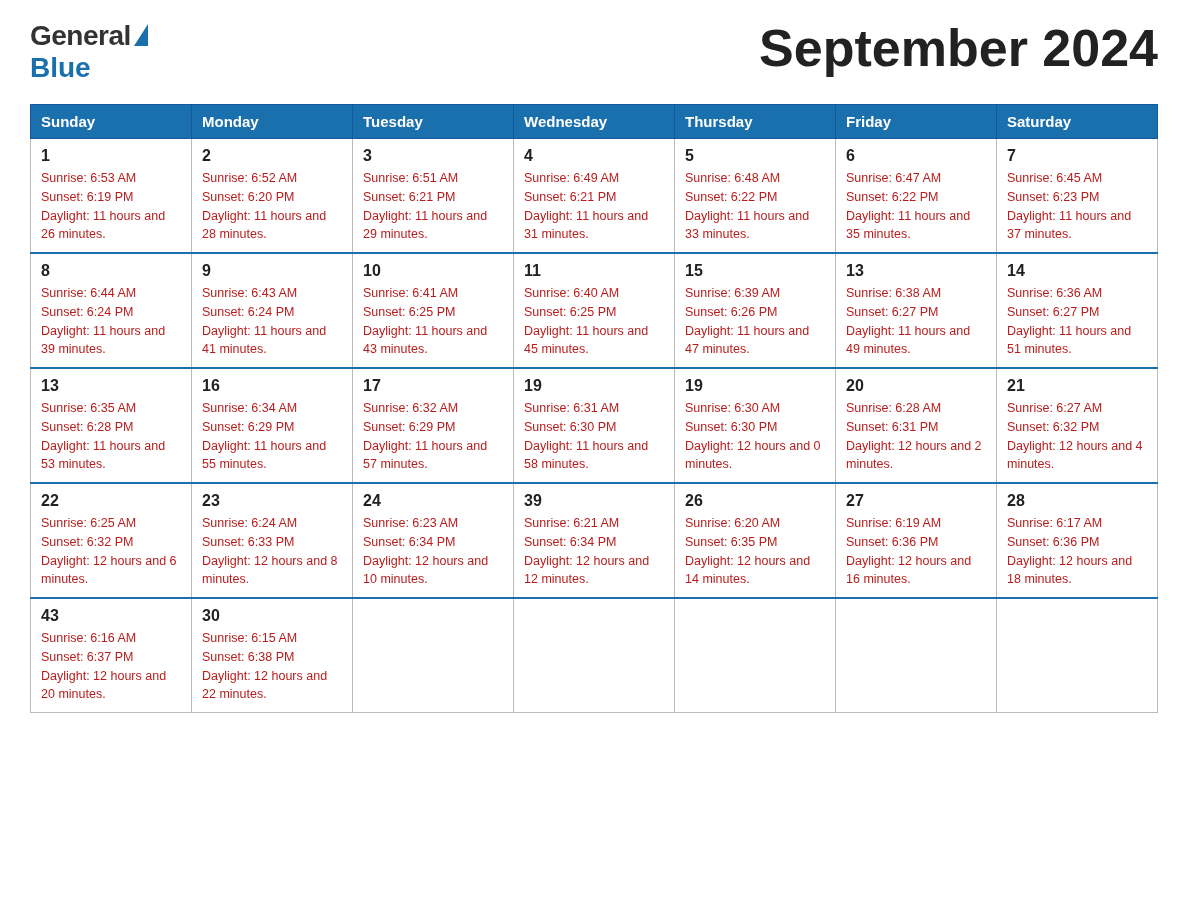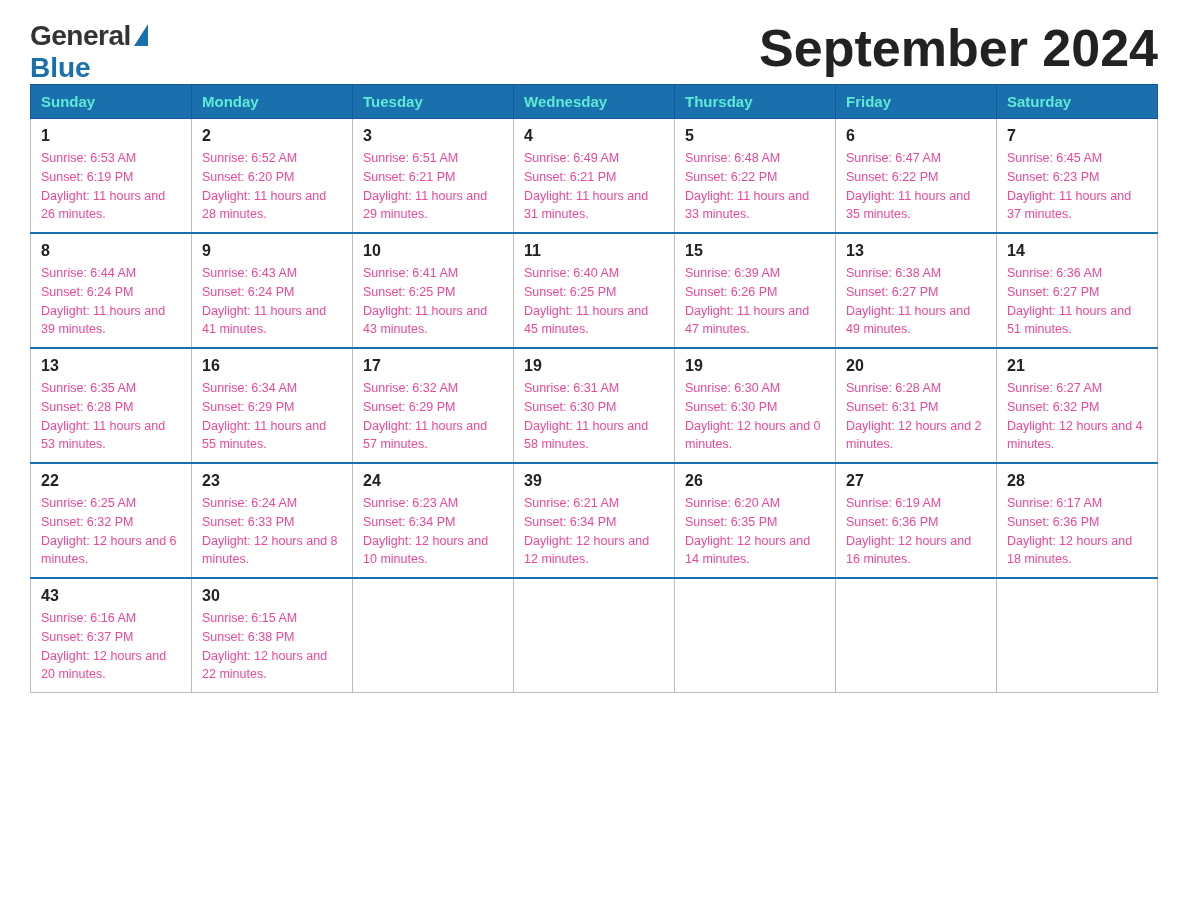--- a/index.html
+++ b/index.html
@@ -7,20 +7,21 @@
       font-family: Arial, sans-serif;
       background: #fff;
       width: 1188px;
       min-height: 918px;
       padding: 20px 30px;
     }
     .header {
       display: flex;
       justify-content: space-between;
       align-items: flex-start;
+      margin-bottom: 20px;
     }
     .logo {
       display: flex;
       flex-direction: column;
       align-items: flex-start;
     }
     .logo-top {
       display: flex;
       align-items: center;
     }
@@ -58,21 +59,21 @@
       color: #444;
       margin-top: 4px;
     }
     .calendar {
       width: 100%;
       border-collapse: collapse;
       border: 1px solid #999;
     }
     .calendar th {
       background-color: #1a6fad;
-      color: #5eead4;
+      color: #ffffff;
       font-size: 15px;
       font-weight: bold;
       padding: 8px 10px;
       text-align: left;
       border: 1px solid #1557a0;
     }
     .calendar td {
       vertical-align: top;
       padding: 8px 10px;
       border: 1px solid #bbb;
@@ -84,21 +85,21 @@
     .day-num {
       font-size: 16px;
       font-weight: bold;
       color: #222;
       display: block;
       margin-bottom: 4px;
     }
     .day-info {
       font-size: 12.5px;
       line-height: 1.5;
-      color: #ec4899;
+      color: #b91c1c;
     }
     .empty-cell {
       background: #fff;
     }
     .week-row td {
       border-top: 2px solid #1a6fad;
     }
     .calendar tr:first-child td {
       border-top: none;
     }

